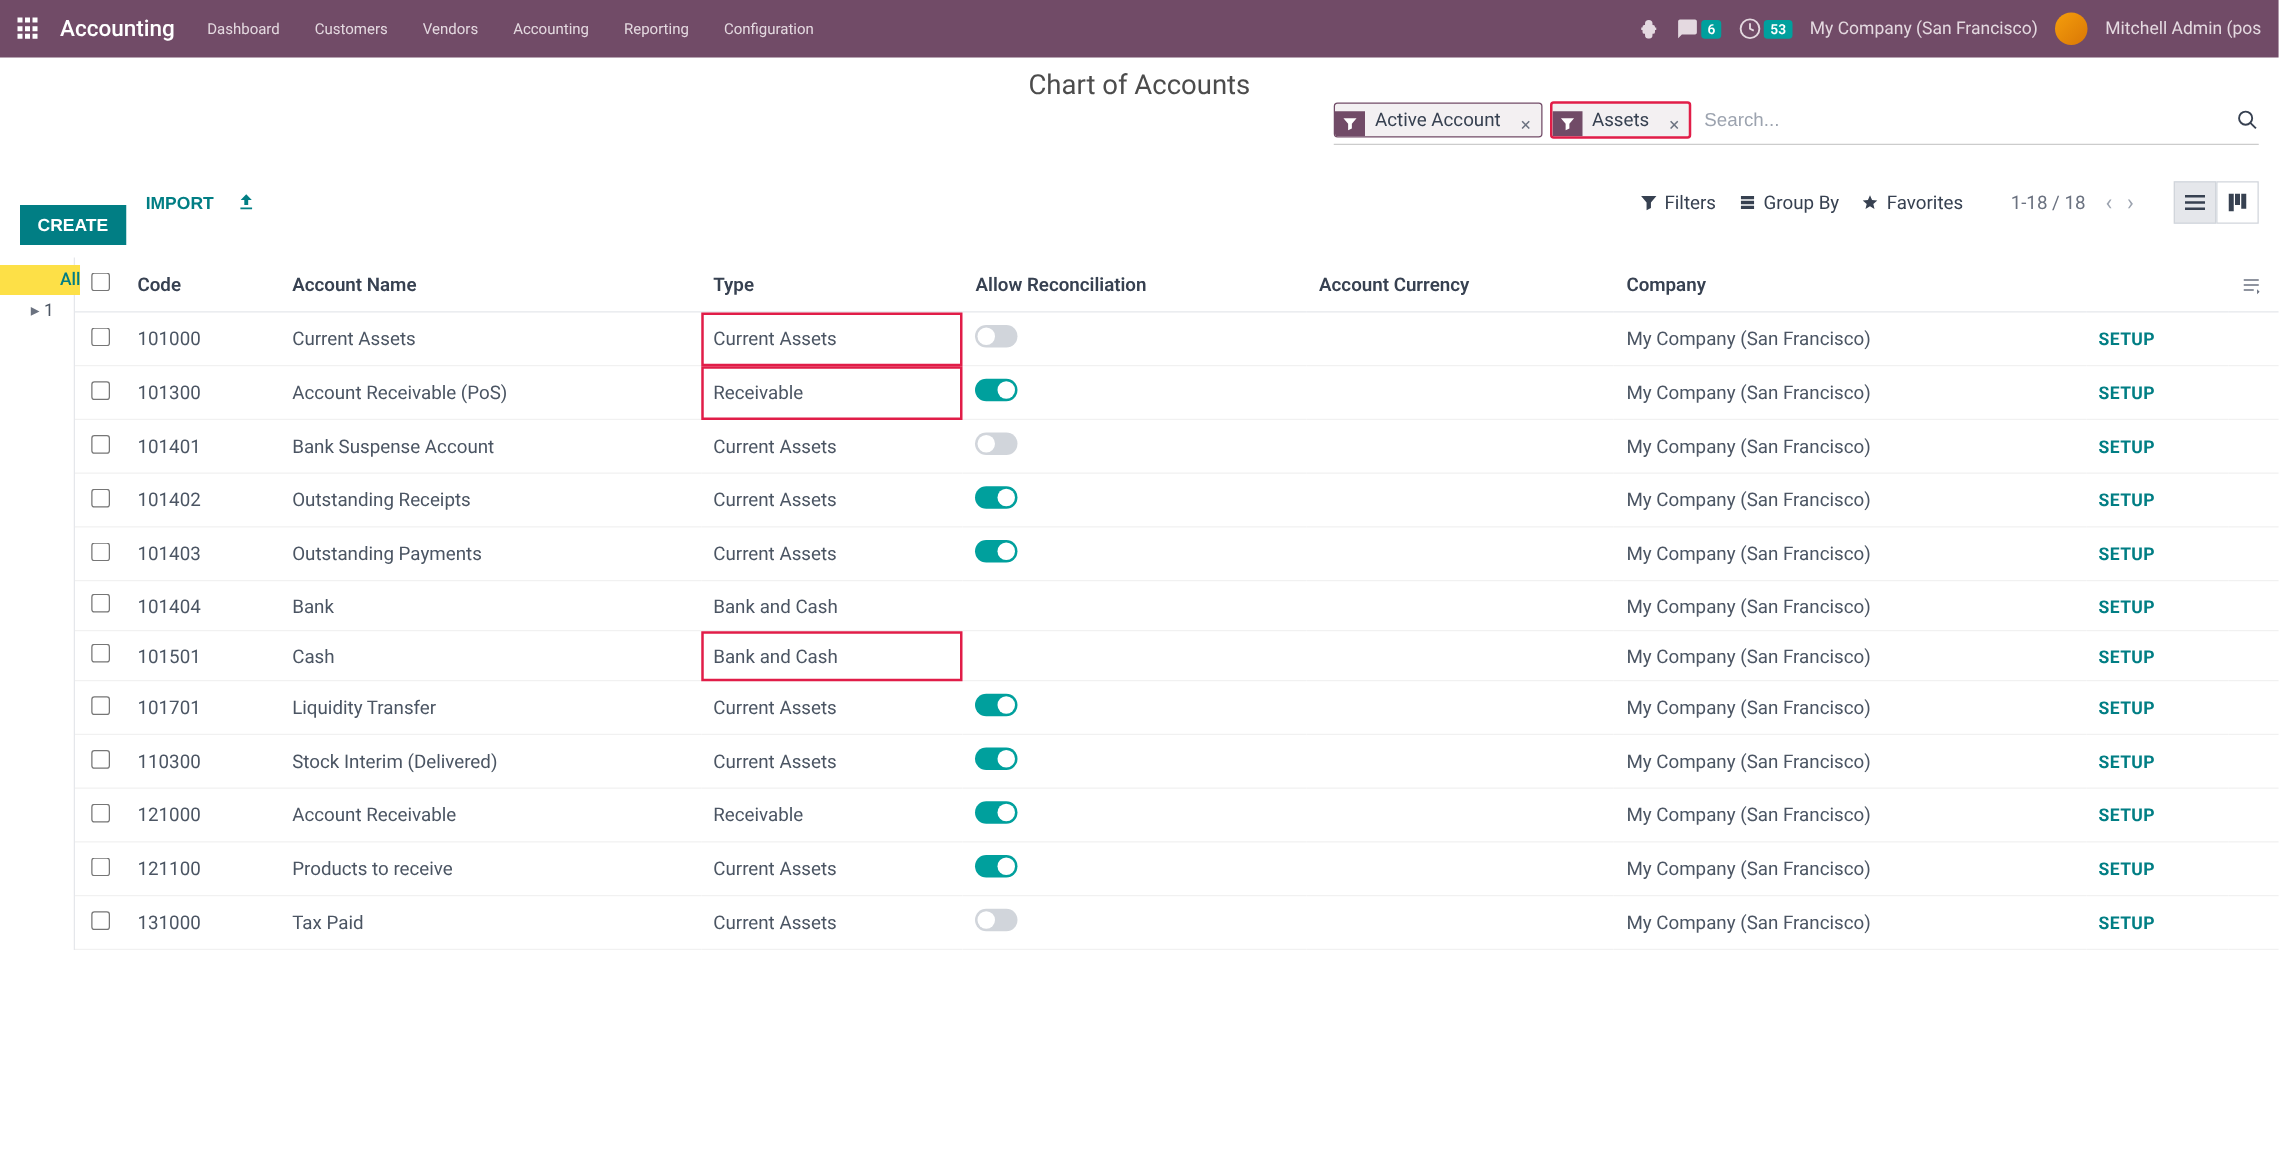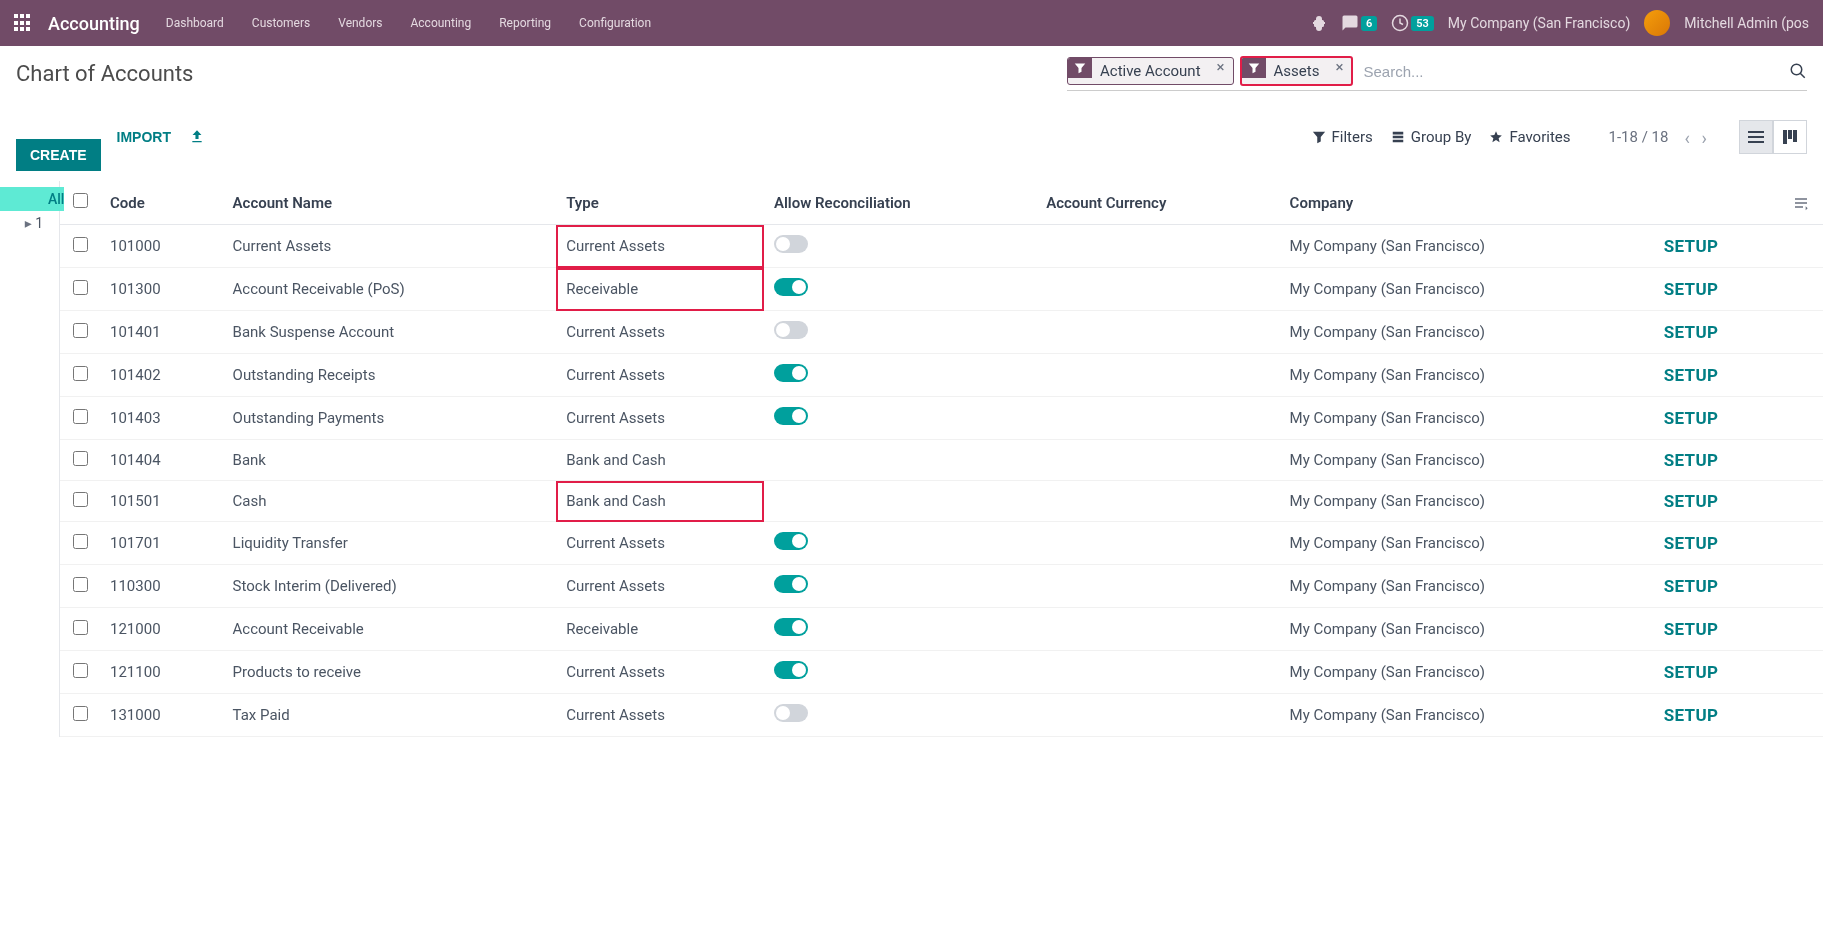--- a/index.html
+++ b/index.html
@@ -14,24 +14,24 @@
 .nav-links a { color: #E4D9E0; text-decoration: none; font-size: 12px; text-align: center; }
 .nav-spacer { flex: 1; }
 .nav-right { display: flex; align-items: center; gap: 14px; }
 .badge-wrap { position: relative; display: flex; align-items: center; }
 .badge { background: #00A09D; color: #fff; font-size: 11px; padding: 1px 5px; border-radius: 3px; font-weight: 600; margin-left: 2px; }
 .avatar { width: 26px; height: 26px; border-radius: 50%; background: linear-gradient(135deg,#f59e0b,#d97706); display:inline-block; }
 .company-label, .user-label { color: #E4D9E0; font-size: 14px; }
 
 
 .control-panel { padding: 10px 16px 0 16px; }
-.cp-row1 { display: flex; align-items: center; }
+.cp-row1 { display: flex; align-items: center; flex-direction: column; }
 .page-title { font-size: 22px; color: #4c4c4c; font-weight: 400; }
 .search-area { margin-left: auto; display: flex; align-items: center; gap: 6px; border-bottom: 1px solid #ccc; padding-bottom: 4px; min-width: 740px; }
-.facet { display: flex; align-items: flex-start; background: #f3f0f2; border: 1px solid #714B67; border-radius: 3px; overflow: hidden; }
+.facet { display: flex; align-items: flex-end; background: #f3f0f2; border: 1px solid #714B67; border-radius: 3px; overflow: hidden; }
 .facet .facet-icon { background: #714B67; color: #fff; padding: 4px 6px; display:flex; align-items:center; }
 .facet .facet-label { padding: 4px 8px; font-size: 15px; color: #374151; }
 .facet .facet-x { padding: 0 8px; color: #6b7280; cursor: pointer; font-size: 15px; }
 .search-input { border: none; outline: none; font-size: 15px; flex: 1; padding: 4px; color: #374151; }
 .search-input::placeholder { color: #9ca3af; }
 .search-btn { color: #374151; cursor:pointer; }
 
 .cp-row2 { display: flex; align-items: center; margin-top: 12px; padding-bottom: 10px; }
 .btn-create { background: #017E84; color: #fff; border: none; padding: 8px 14px; font-size: 14px; font-weight: 600; cursor: pointer; margin-top: 36px; }
 .btn-import { color: #017E84; font-weight: 600; margin-left: 16px; cursor: pointer; background:none; border:none; font-size:14px; }
@@ -41,39 +41,39 @@
 .pager { display: flex; align-items: center; gap: 12px; color: #6b7280; font-size: 15px; margin-left: 20px; }
 .pager-arrows span { color: #9ca3af; cursor: pointer; font-size: 18px; padding: 0 4px; }
 .view-switch { display: flex; gap: 0; margin-left: 10px; }
 .view-btn { width: 34px; height: 34px; display: flex; align-items: center; justify-content: center; border: 1px solid #d1d5db; background: #fff; cursor: pointer; }
 .view-btn.active { background: #e5e7eb; }
 
 
 .main { display: flex; }
 .sidebar { width: 60px; border-right: 1px solid #e5e7eb; padding-top: 6px; }
 .sidebar-item { text-align: right; padding: 4px 16px 4px 4px; font-size: 14px; color: #4b5563; cursor: pointer; }
-.sidebar-item.active { background: #5eead4; color: #017E84; font-weight: 500; padding-left: 48px; }
+.sidebar-item.active { background: #fde047; color: #017E84; font-weight: 500; padding-left: 48px; }
 .sidebar-item.tree::before { content: "▸ "; color: #6b7280; }
 
 .table-wrap { flex: 1; }
 table { width: 100%; border-collapse: collapse; }
 thead th { text-align: left; padding: 12px 10px; font-weight: 600; color: #374151; font-size: 15px; border-bottom: 1px solid #e5e7eb; }
 tbody td { padding: 10px 10px; border-bottom: 1px solid #f1f1f1; color: #4b5563; font-size: 15px; }
 .chk { width: 40px; text-align: center; }
 input[type=checkbox] { width: 15px; height: 15px; accent-color: #017E84; }
 
 
 .toggle { width: 34px; height: 18px; border-radius: 10px; position: relative; display: inline-block; }
 .toggle.on { background: #00A09D; }
 .toggle.off { background: #d1d5db; }
 .toggle::after { content: ""; position: absolute; width: 14px; height: 14px; background: #fff; border-radius: 50%; top: 2px; }
 .toggle.on::after { right: 2px; }
 .toggle.off::after { left: 2px; }
 
-.setup-link { color: #017E84; font-weight: 700; font-size: 17px; cursor: pointer; letter-spacing: 0.3px; }
+.setup-link { color: #017E84; font-weight: 700; font-size: 14px; cursor: pointer; letter-spacing: 0.3px; }
 .cog-col { width: 40px; text-align: center; color: #6b7280; cursor: pointer; }
 
 
 .hl { border: 2px solid #e11d48; }
 .hl-cell { outline: 2px solid #e11d48; outline-offset: -2px; }
 
 svg { display: block; }
 </style>
 </head>
 <body>

